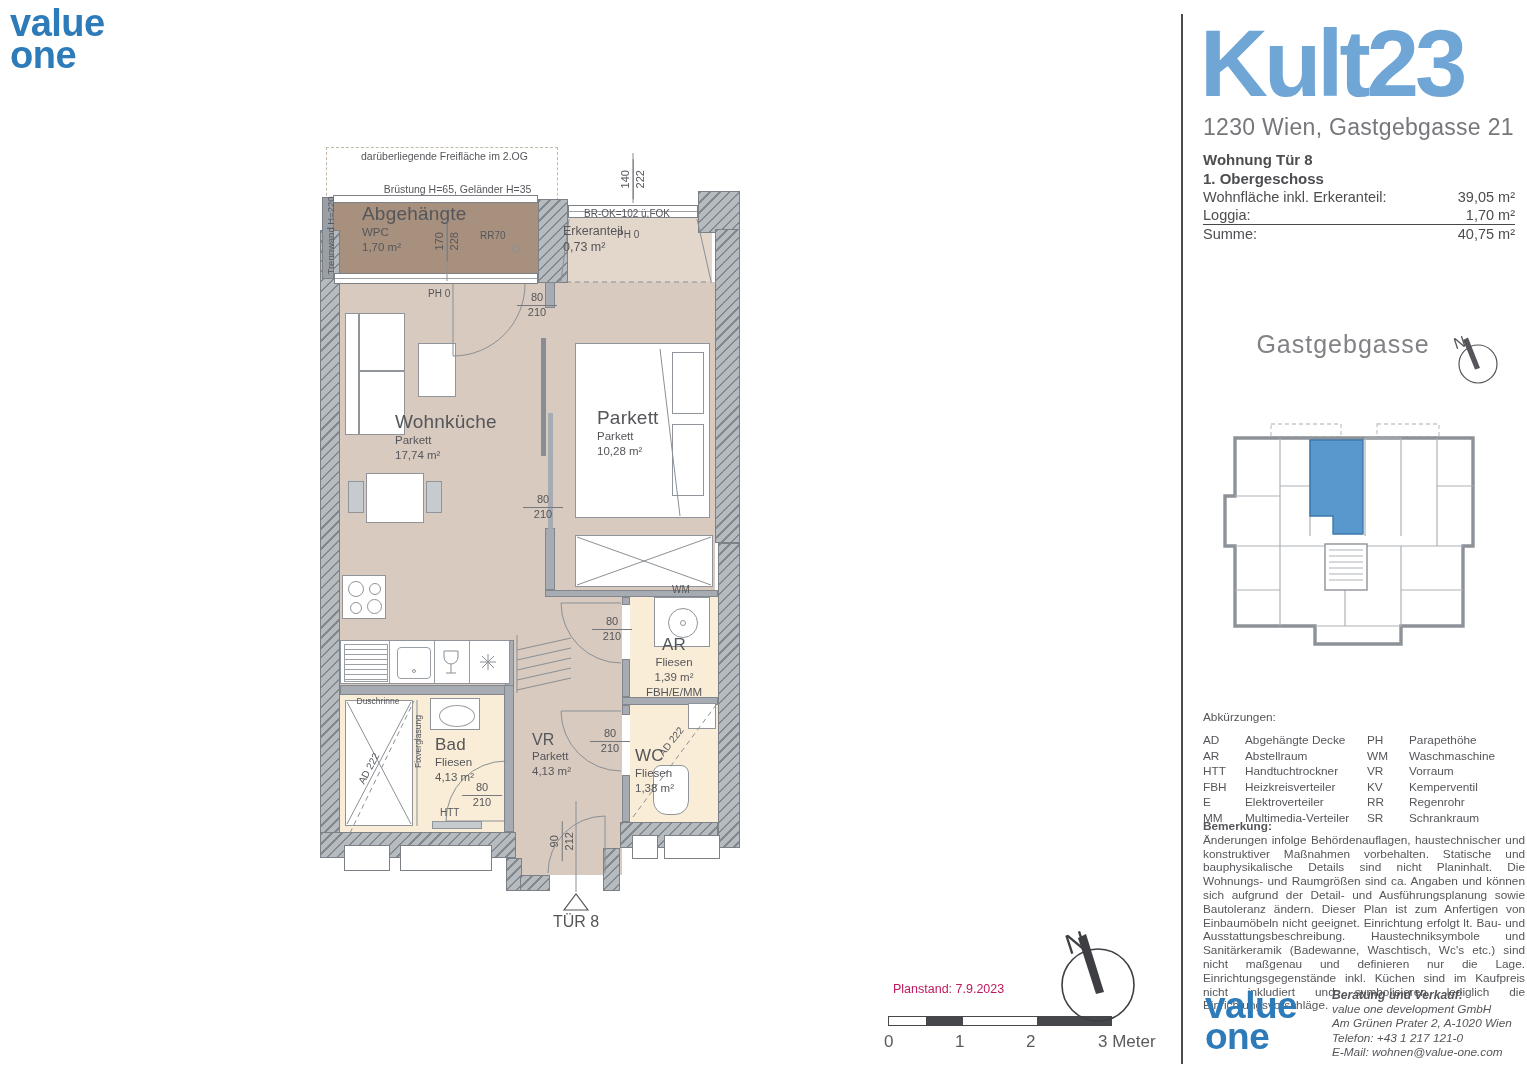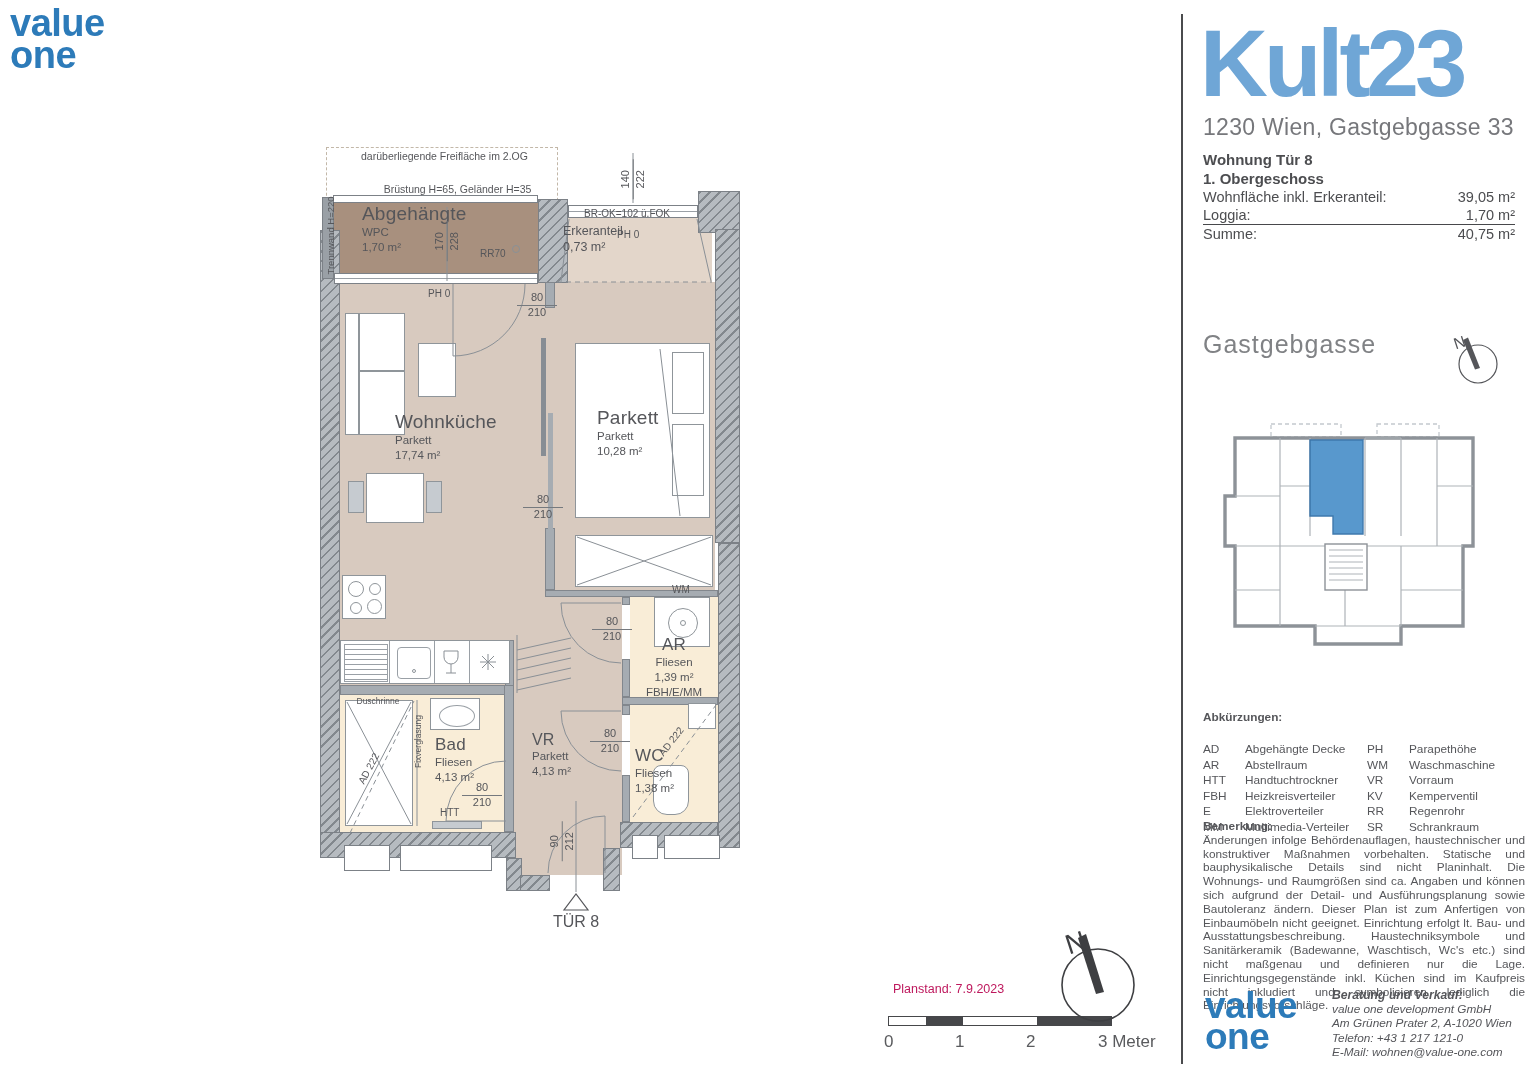--- a/index.html
+++ b/index.html
@@ -10,23 +10,23 @@
   .logo{font-weight:bold;color:#2d7bb9;line-height:.84;letter-spacing:-.5px;}
   .logo .lw{display:block;}
   
   .divider{width:2px;background:#4a4b4d;}
   .project{font-weight:bold;color:#6fa6d6;font-size:94px;letter-spacing:-4px;line-height:.85;}
   .address{font-size:23px;color:#76777b;letter-spacing:.3px;}
   .unitblock{width:312px;font-size:14.5px;color:#4c4d50;}
   .unitblock .b{font-weight:bold;font-size:15px;line-height:19px;}
   .arow{display:flex;justify-content:space-between;line-height:18px;}
   .arow.ul{border-bottom:1.6px solid #47484b;}
-  .spTitle{font-size:25px;color:#808285;letter-spacing:1px;text-align:left;}
+  .spTitle{font-size:25px;color:#808285;letter-spacing:1px;text-align:center;}
   .abbr{font-size:11.8px;color:#55565a;}
-  .abbr .t{font-weight:bold;margin-bottom:18px;}
+  .abbr .t{font-weight:normal;margin-bottom:9px;}
   .abbrGrid{display:grid;grid-template-columns:42px 122px 42px auto;line-height:15.5px;}
   .remark{width:322px;font-size:11.8px;line-height:13.8px;color:#55565a;text-align:justify;}
   .remark .t{font-weight:bold;text-align:left;}
   .contact{font-size:11.8px;line-height:14.2px;color:#55565a;}
   .contact .t{font-weight:bold;font-size:12.2px;}
   
   .planstand{font-size:12.5px;color:#be185d;}
   .scalebar{width:222px;height:8px;border:1.4px solid #46474a;background:#fff;}
   .scalebar .seg{position:absolute;top:0;height:100%;}
   .scaleLbl{font-size:17px;color:#5a5b5e;}
@@ -219,21 +219,21 @@
     <div class="rs">4,13 m²</div>
   </div>
   <div class="a rl" style="left:212px;top:586px;">
     <div class="rn" style="font-size:16px;">VR</div>
     <div class="rs">Parkett</div>
     <div class="rs">4,13 m²</div>
   </div>
 
   <div class="a sl rot" style="left:-26px;top:88px;width:72px;font-size:9.5px;">Trennwand H=220</div>
   <div class="a sl ctr" style="left:252px;top:63px;width:110px;font-size:10px;">BR-OK=102 ü.FOK</div>
-  <div class="a sl" style="left:160px;top:103px;font-size:10px;">RR70</div>
+  <div class="a sl" style="left:160px;top:85px;font-size:10px;">RR70</div>
   <div class="a sl" style="left:108px;top:143px;font-size:10px;">PH 0</div>
   <div class="a sl" style="left:297px;top:84px;font-size:10px;">PH 0</div>
   <div class="a sl" style="left:352px;top:439px;font-size:10px;">WM</div>
   <div class="a sl" style="left:120px;top:662px;font-size:10px;">HTT</div>
   <div class="a sl ctr" style="left:26px;top:551px;width:64px;font-size:8.5px;">Duschrinne</div>
   <div class="a sl rot" style="left:64px;top:584px;width:68px;font-size:8.5px;">Fixverglasung</div>
   <div class="a sl" style="left:26px;top:608px;width:56px;font-size:10px;transform:rotate(-62deg);">AD 222</div>
   <div class="a sl" style="left:330px;top:582px;width:56px;font-size:10px;transform:rotate(-52deg);">AD 222</div>
   <div class="a sl ctr" style="left:226px;top:768px;width:60px;font-size:16px;">TÜR 8</div>
 
@@ -286,21 +286,21 @@
 
 <svg class="a" style="left:1048px;top:922px;" width="96" height="104" viewBox="0 0 96 104">
   <circle cx="50" cy="63" r="36" fill="none" stroke="#3e3f42" stroke-width="1.6"></circle>
   <polygon points="30,16 38,12 56,70 48,72" fill="#3e3f42"></polygon>
   <text x="18" y="30" font-size="28" fill="#3e3f42" font-family="Liberation Sans, sans-serif" transform="rotate(-18 28 22)">N</text>
 </svg>
 
 <div class="a divider" style="left:1181px;top:14px;height:1050px;"></div>
 
 <div class="a project" style="left:1200px;top:24px;">Kult23</div>
-<div class="a address" style="left:1203px;top:114px;">1230 Wien, Gastgebgasse 33</div>
+<div class="a address" style="left:1203px;top:114px;">1230 Wien, Gastgebgasse 21</div>
 
 <div class="a unitblock" style="left:1203px;top:150px;">
   <div class="b">Wohnung Tür 8</div>
   <div class="b">1. Obergeschoss</div>
   <div class="arow">
     <span>Wohnfläche inkl. Erkeranteil:</span>
     <span>39,05 m²</span>
   </div>
   <div class="arow ul">
     <span>Loggia:</span>

